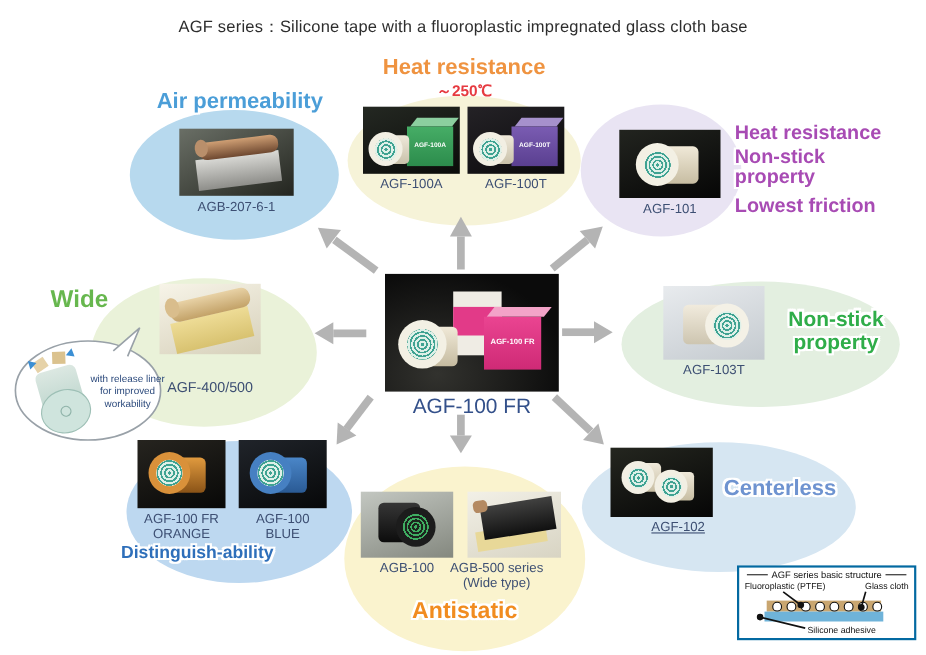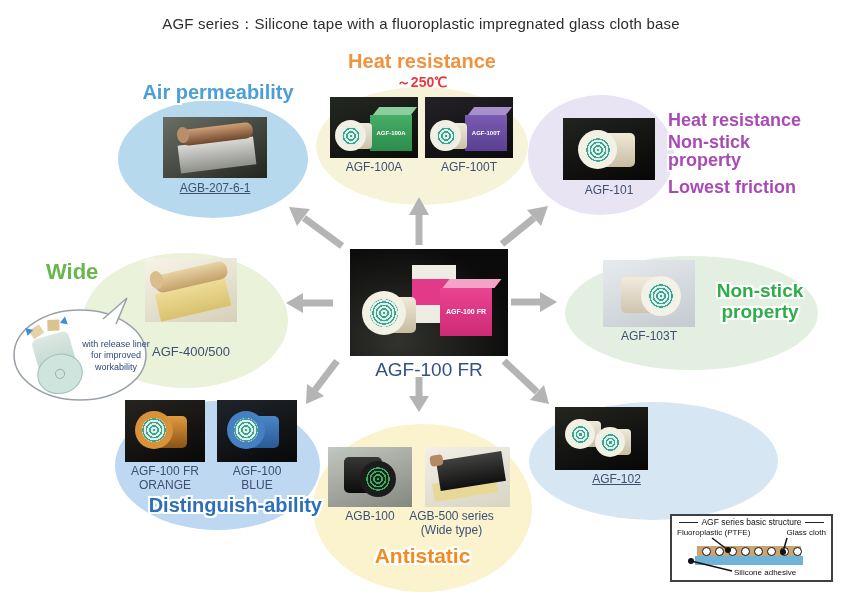--- a/index.html
+++ b/index.html
@@ -18,21 +18,21 @@
          color:#2d2d2d;z-index:5;letter-spacing:0.2px;}
   
   #hd-air{left:126px;top:81px;width:184px;text-align:center;font-size:20px;color:#4b9ed8;}
   #hd-heat{left:322px;top:50px;width:200px;text-align:center;font-size:20px;color:#ef9340;}
   #hd-temp{left:322px;top:74px;width:200px;text-align:center;font-size:14px;color:#e63a40;font-weight:bold;z-index:4;position:absolute;}
   #hd-wear1{left:668px;top:110px;font-size:18px;color:#a84bb4;}
   #hd-wear2{left:668px;top:134px;font-size:18px;line-height:0.98;color:#a84bb4;}
   #hd-wear3{left:668px;top:177px;font-size:18px;color:#a84bb4;}
   #hd-wide{left:46px;top:259px;font-size:22px;color:#67b74e;}
   #hd-nonstick{left:702px;top:281px;width:116px;text-align:center;font-size:19px;line-height:1.08;color:#2fad49;}
-  #hd-distinguish{left:110px;top:494px;width:212px;text-align:right;font-size:20px;color:#2e6fba;}
+  #hd-distinguish{left:110px;top:494px;width:212px;text-align:left;font-size:16px;color:#2e6fba;}
   #hd-antistatic{left:313px;top:544px;width:219px;text-align:center;font-size:21px;color:#f18c1f;}
   #hd-centerless{left:658px;top:433px;font-size:20px;color:#6e93d0;}
   
   #el-air{left:118px;top:100px;width:190px;height:118px;background:#b7d9ee;}
   #el-heat{left:316px;top:87px;width:212px;height:118px;background:#f6f3d8;}
   #el-wear{left:528px;top:95px;width:146px;height:120px;background:#e9e4f3;}
   #el-wide{left:83px;top:253px;width:205px;height:135px;background:#eaf2d9;}
   #el-nonstick{left:565px;top:256px;width:253px;height:114px;background:#e3efe0;}
   #el-distinguish{left:115px;top:401px;width:205px;height:129px;background:#bdd8f0;}
   #el-antistatic{left:313px;top:424px;width:219px;height:168px;background:#faf3ce;}
@@ -44,21 +44,21 @@
   #ph-agf101{left:563px;top:118px;width:92px;height:62px;background:linear-gradient(160deg,#22241f,#060606);}
   #ph-agf400{left:145px;top:258px;width:92px;height:64px;background:linear-gradient(160deg,#f7f4e8,#d6d0ba);}
   #ph-center{left:350px;top:249px;width:158px;height:107px;background:radial-gradient(ellipse at 30% 85%,#32322e,#0b0b0b 75%);}
   #ph-agf103t{left:603px;top:260px;width:92px;height:67px;background:linear-gradient(160deg,#e8ebee,#c4cacf);}
   #ph-orange{left:125px;top:400px;width:80px;height:62px;background:linear-gradient(160deg,#26241f,#080807);}
   #ph-blue{left:217px;top:400px;width:80px;height:62px;background:linear-gradient(160deg,#20242a,#070809);}
   #ph-agb100{left:328px;top:447px;width:84px;height:60px;background:linear-gradient(160deg,#c3c7c1,#84887f);}
   #ph-agb500{left:425px;top:447px;width:85px;height:60px;background:linear-gradient(160deg,#f2f0e7,#d8d4c3);}
   #ph-agf102{left:555px;top:407px;width:93px;height:63px;background:linear-gradient(160deg,#24261f,#060606);}
   
-  #lb-agb207{left:163px;top:181px;width:104px;text-decoration:underline;}
+  #lb-agb207{left:163px;top:181px;width:104px;}
   #lb-agf100a{left:326px;top:160px;width:96px;}
   #lb-agf100t{left:421px;top:160px;width:96px;}
   #lb-agf101{left:563px;top:183px;width:92px;}
   #lb-agf400{left:139px;top:324px;width:104px;font-size:13px;margin-top:20px;}
   #lb-center{left:350px;top:359px;width:158px;font-size:19px;color:#33508a;}
   #lb-agf103t{left:599px;top:329px;width:100px;}
   #lb-orange{left:117px;top:464px;width:96px;}
   #lb-blue{left:213px;top:464px;width:88px;}
   #lb-agb100{left:324px;top:509px;width:92px;}
   #lb-agb500{left:399px;top:509px;width:105px;}
@@ -69,21 +69,21 @@
   .rrings{border-radius:50%;background:repeating-radial-gradient(circle,#3fa392 0 1.5px,#def0e8 1.5px 3.4px);}
   .rrings-green{border-radius:50%;background:repeating-radial-gradient(circle,#3fae62 0 1.5px,#1d241e 1.5px 3.4px);}
   .boxfront{position:absolute;display:flex;align-items:center;justify-content:center;
             color:#fff;font-size:6px;font-weight:bold;text-align:center;line-height:1.1;}
   .boxtop{position:absolute;transform:skewX(-38deg);}
   
   .callout-text{position:absolute;left:78px;top:339px;width:76px;z-index:6;font-size:9px;
                 line-height:1.25;color:#2c4a7c;text-align:center;white-space:pre-line;}
   
   .sbox{position:absolute;left:670px;top:514px;width:163px;height:68px;background:#fff;
-        border:2px solid #404040;z-index:6;box-sizing:border-box;}
+        border:2px solid #0369a1;z-index:6;box-sizing:border-box;}
   .sb-title{position:absolute;left:4px;right:4px;top:1px;display:flex;align-items:center;
             font-size:8.5px;color:#111;white-space:nowrap;}
   .sb-title::before,.sb-title::after{content:"";flex:1;height:1px;background:#222;margin:0 3px;}
   .sb-labels{position:absolute;left:5px;right:5px;top:12px;display:flex;justify-content:space-between;
              font-size:8px;color:#111;}
   .sb-sil{position:absolute;left:62px;top:52px;font-size:8px;color:#111;}
   .sb-tan{position:absolute;left:25px;top:30px;width:104px;height:10px;background:#c9a670;}
   .sb-blue{position:absolute;left:23px;top:40px;width:108px;height:9px;background:#6fb3d9;}
   .sb-circle{position:absolute;top:31px;width:7px;height:7px;border-radius:50%;background:#fff;border:1px solid #111;}
 </style>
@@ -145,20 +145,21 @@
   <div id="hd-temp">～250℃</div>
   <div class="heading" id="hd-wear1">Heat resistance</div>
   <div class="heading" id="hd-wear2">Non-stick
 property</div>
   <div class="heading" id="hd-wear3">Lowest friction</div>
   <div class="heading" id="hd-wide">Wide</div>
   <div class="heading" id="hd-nonstick">Non-stick
 property</div>
   <div class="heading" id="hd-distinguish">Distinguish-ability</div>
   <div class="heading" id="hd-antistatic">Antistatic</div>
+  <div class="heading" id="hd-centerless">Centerless</div>
 
   <div class="photo" id="ph-agb207">
     <div class="rpart" style="left:16px;top:24px;width:76px;height:28px;background:linear-gradient(#dadad6,#8e8e8a);transform:rotate(-7deg);"></div>
     <div class="rpart" style="left:18px;top:9px;width:72px;height:16px;border-radius:7px;background:linear-gradient(#cf9f74,#6e4830);transform:rotate(-7deg);"></div>
     <div class="rface" style="left:14px;top:10px;width:12px;height:16px;background:#b98f6b;transform:rotate(-7deg);"></div>
   </div>
 
   <div class="photo" id="ph-agf100a">
     <div class="boxtop" style="left:46px;top:10px;width:38px;height:8px;background:#8ccf9f;"></div>
     <div class="boxfront" style="left:40px;top:18px;width:42px;height:36px;background:linear-gradient(#46ad66,#2c8c4c);">AGF-100A</div>

